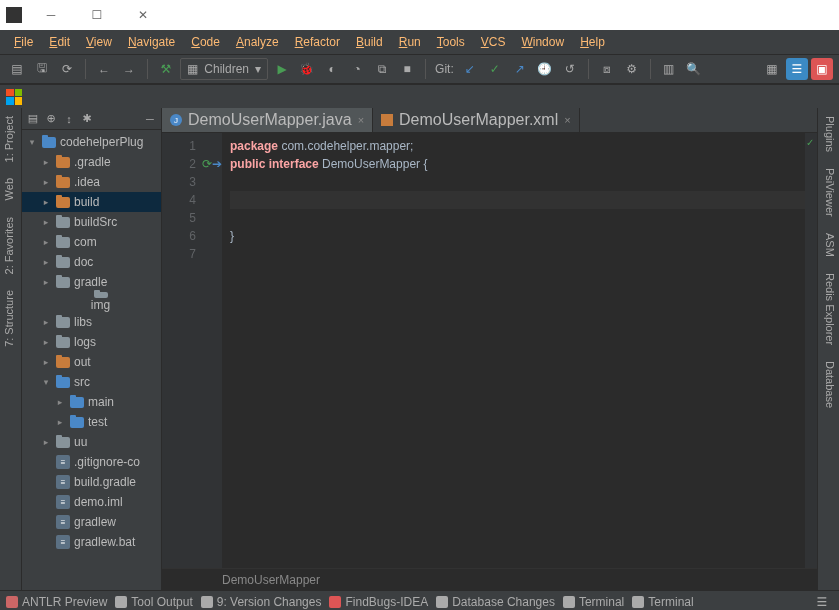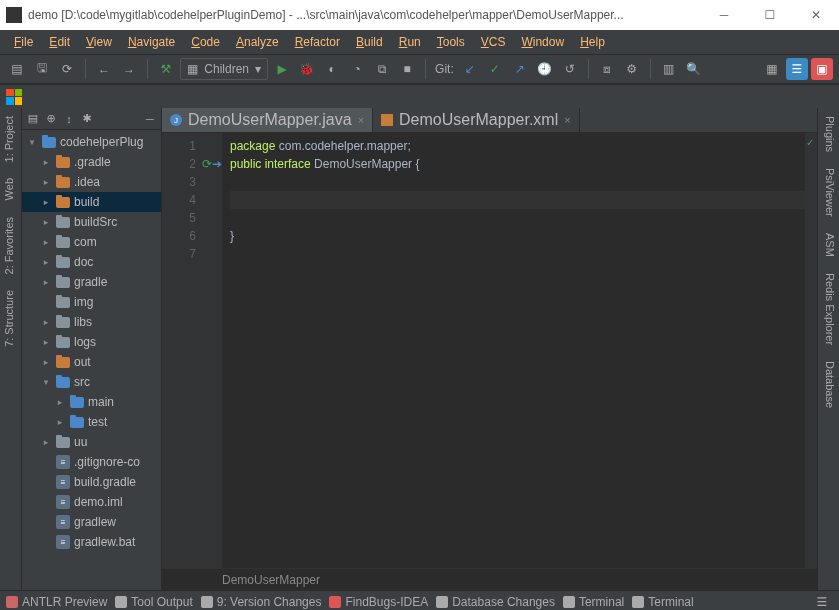--- a/index.html
+++ b/index.html
@@ -37,21 +37,21 @@
 .tab.active { background:#515658; }
 .tab .jic { width:12px; height:12px; border-radius:6px; background:#4a88c7; display:flex; align-items:center; justify-content:center; font-size:8px; color:#fff; }
 .tab .xic { width:12px; height:12px; background:#c87c3c; }
 .tab .tn { color:#bbb; font-size:16px; }
 .tab .cl { color:#888; font-size:11px; }
 .codewrap { flex:1; display:flex; position:relative; }
 .gutter { width:40px; background:#313335; text-align:right; padding:4px 6px 0 0; color:#606366; font-family:Consolas,monospace; font-size:12px; line-height:18px; }
 .gutic { width:20px; background:#313335; padding-top:4px; }
 .gutic div { height:18px; display:flex; align-items:center; justify-content:center; font-size:10px; }
 .code { flex:1; padding:4px 0 0 8px; font-family:Consolas,monospace; font-size:12.5px; line-height:18px; }
-.code .kw { color:#bef264; }
+.code .kw { color:#fca5a5;font-weight:bold; }
 .code .pkg { color:#a9b7c6; }
 .code .id { color:#a9b7c6; }
 .code .cursor-line { background:#323232; }
 .markstrip { width:12px; background:#313335; }
 .mark-tick { width:10px; height:10px; margin:4px auto; color:#499c54; font-size:10px; }
 .rightgutter { width:22px; background:#3c3f41; border-left:1px solid #2b2b2b; display:flex; flex-direction:column; }
 .rg-label { writing-mode:vertical-rl; font-size:11px; color:#aaa; padding:8px 3px; text-align:center; }
 .toolstrip { height:22px; background:#3c3f41; border-top:1px solid #2b2b2b; display:flex; align-items:center; padding:0 6px; gap:8px; }
 .ts { display:flex; align-items:center; gap:4px; color:#aaa; font-size:11px; }
 .ts .ii { width:12px; height:12px; }
@@ -64,21 +64,20 @@
 .logostrip .sq div:nth-child(1){background:#f25022;}
 .logostrip .sq div:nth-child(2){background:#7fba00;}
 .logostrip .sq div:nth-child(3){background:#00a4ef;}
 .logostrip .sq div:nth-child(4){background:#ffb900;}
 </style>
 </head>
 <body>
 
 <div class="titlebar">
   <div class="icon"></div>
-  <div class="t">demo [D:\code\mygitlab\codehelperPluginDemo] - ...\src\main\java\com\codehelper\mapper\DemoUserMapper...</div>
   <div class="ctl">─</div>
   <div class="ctl">☐</div>
   <div class="ctl">✕</div>
 </div>
 
 <div class="menubar">
     <span><u>F</u>ile</span>
     <span><u>E</u>dit</span>
     <span><u>V</u>iew</span>
     <span><u>N</u>avigate</span>
@@ -192,21 +191,21 @@
         <div class="trow" style="padding-left: 18px;">
           <span class="chev">▸</span>
           <span class="fld grey"></span>
           <span>doc</span>
         </div>
         <div class="trow" style="padding-left: 18px;">
           <span class="chev">▸</span>
           <span class="fld grey"></span>
           <span>gradle</span>
         </div>
-        <div class="trow" style="padding-left: 18px;">
+        <div class="trow" style="padding-left: 18px; flex-direction: column;">
           <span class="chev"></span>
           <span class="fld grey"></span>
           <span>img</span>
         </div>
         <div class="trow" style="padding-left: 18px;">
           <span class="chev">▸</span>
           <span class="fld grey"></span>
           <span>libs</span>
         </div>
         <div class="trow" style="padding-left: 18px;">

